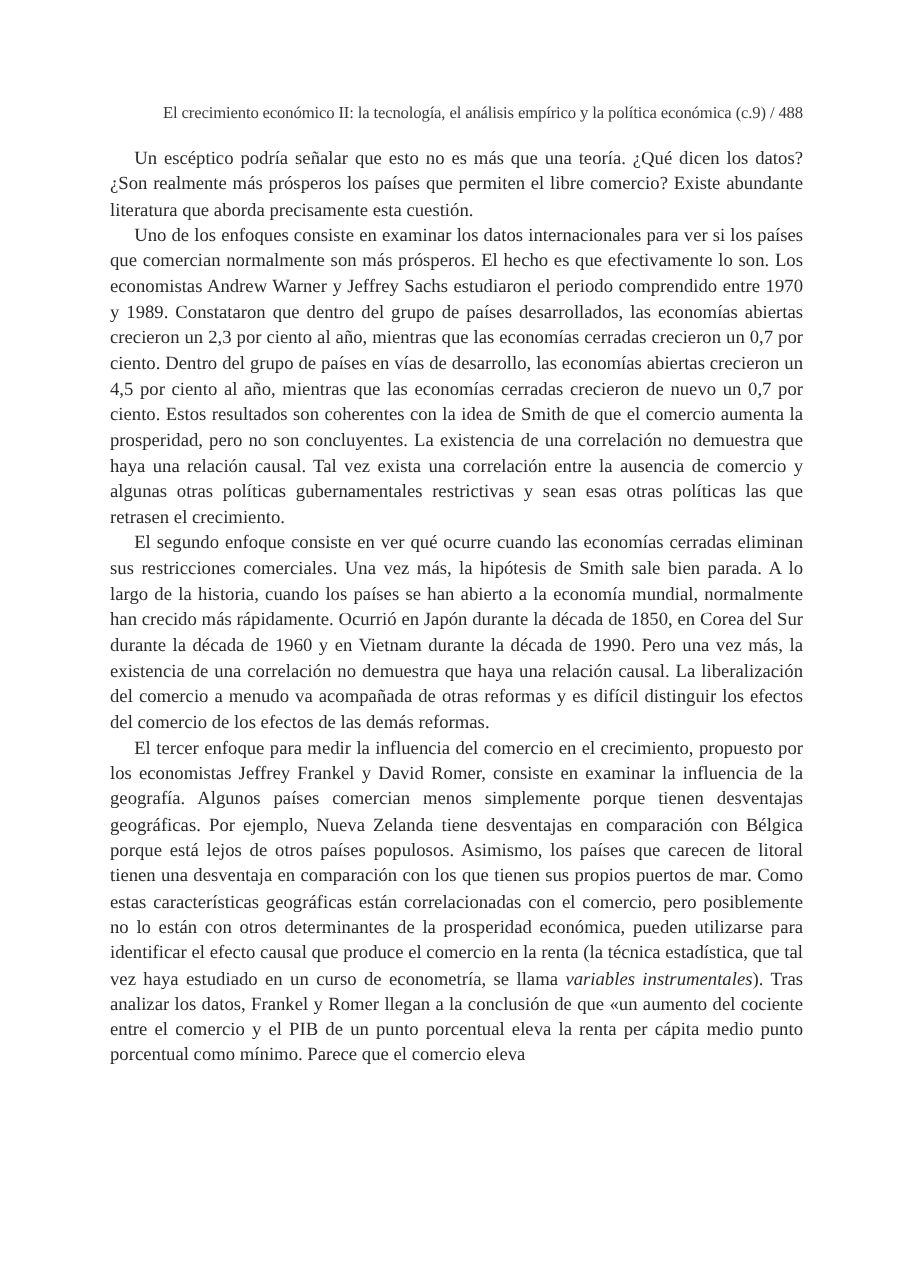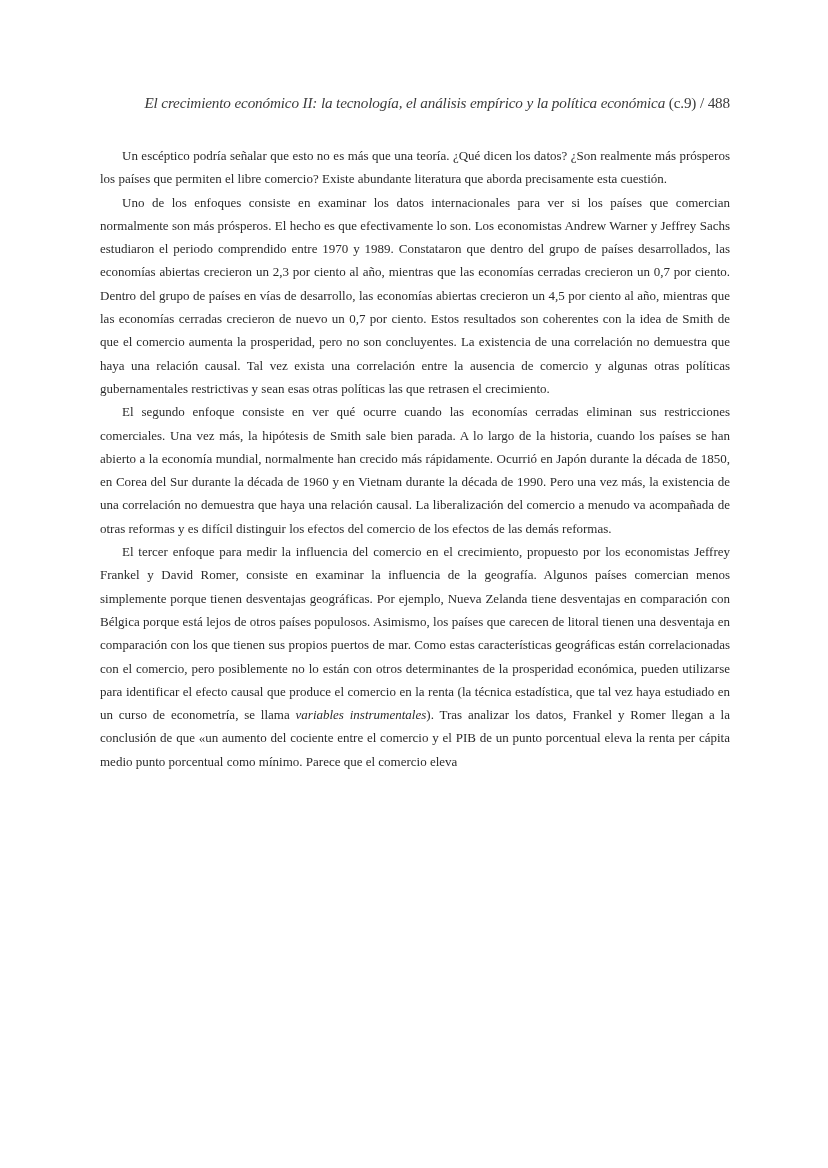--- a/index.html
+++ b/index.html
@@ -16,27 +16,27 @@
     position: absolute;
     top: 94px;
     left: 100px;
     width: 630px;
     text-align: right;
     font-size: 15.2px;
     color: #3a3a3a;
     white-space: nowrap;
     letter-spacing: -0.15px;
   }
-  .running-head .title { font-style: italic; }
+  .running-head .title { }
   .body-text {
     position: absolute;
-    top: 144px;
+    top: 132px;
     left: 100px;
     width: 630px;
-    font-size: 13px;
+    font-size: 17px;
     line-height: 23.3px;
     text-align: justify;
     hyphens: manual;
   }
   .body-text p { margin: 0; text-indent: 22px; }
   .body-text em { font-style: italic; }
 </style>
 </head>
 <body>
 

